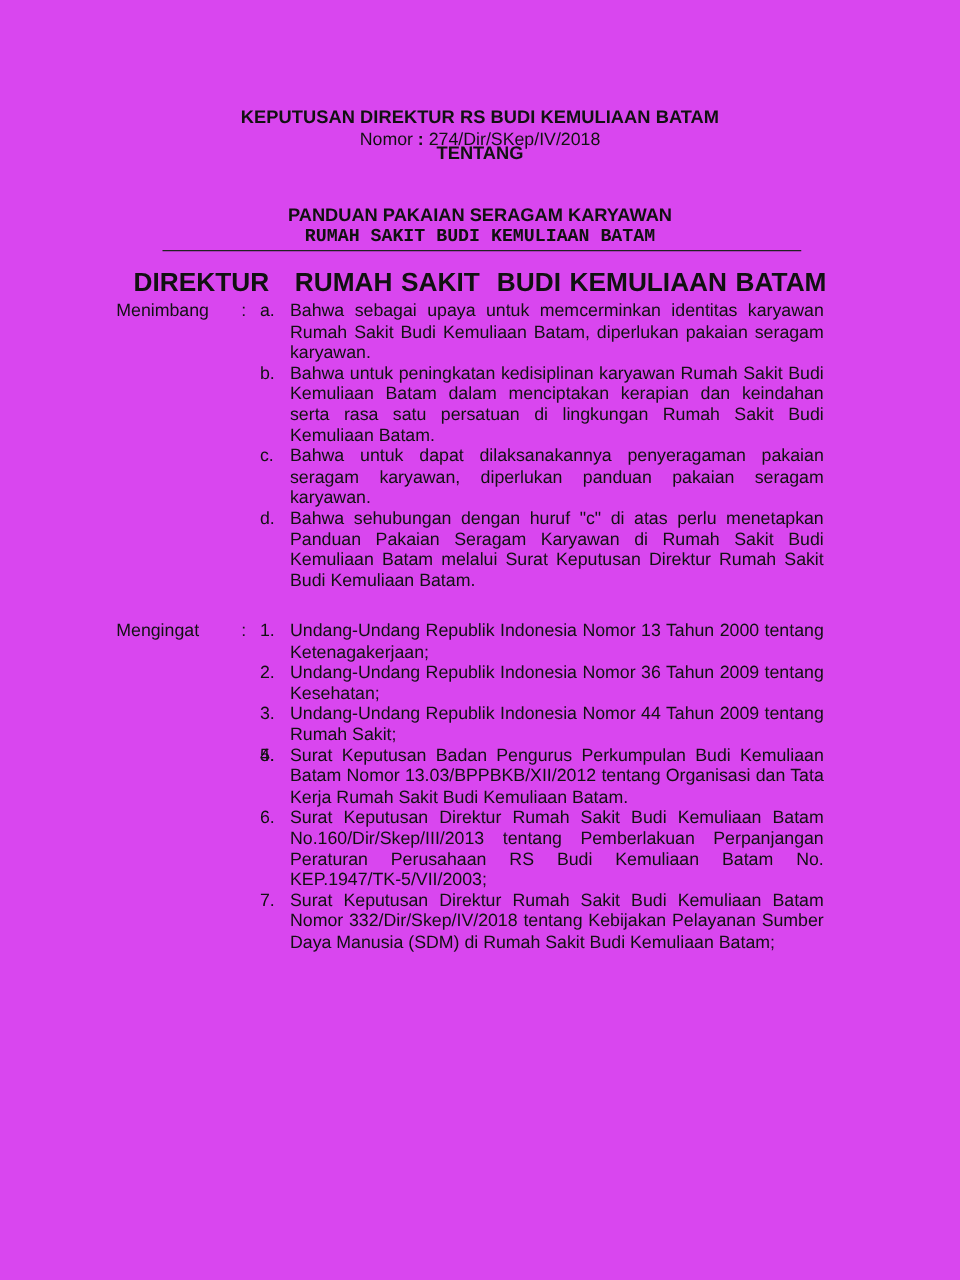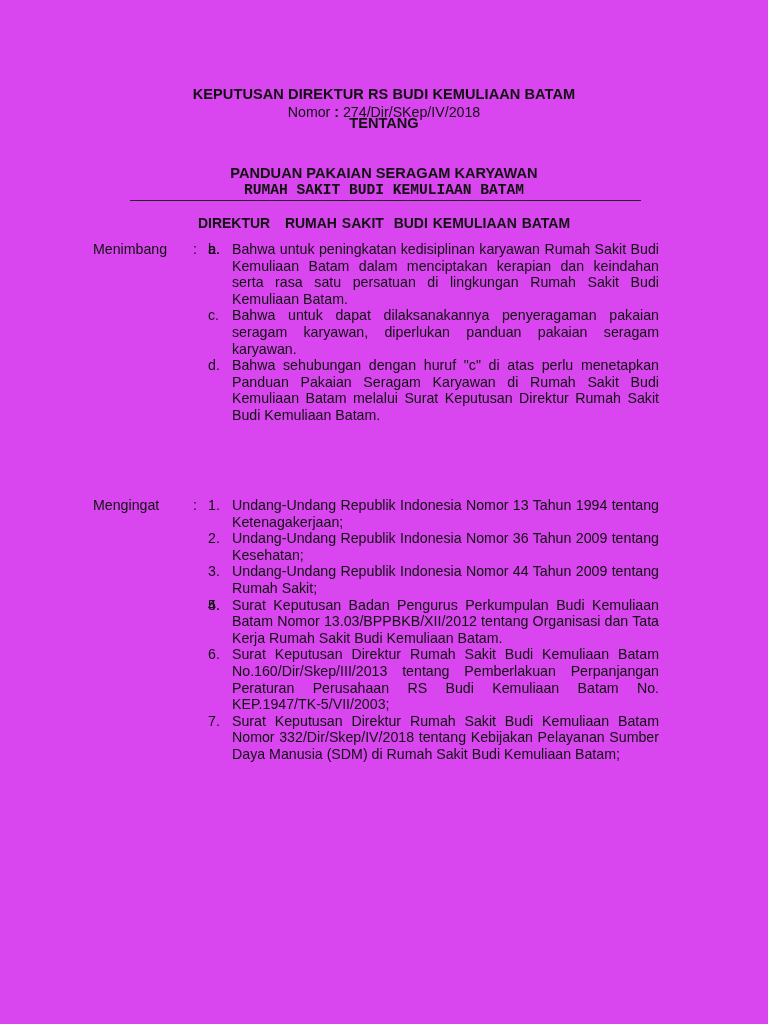--- a/index.html
+++ b/index.html
@@ -60,21 +60,21 @@
     .rule {
       position: absolute;
       left: 130px;
       top: 200px;
       width: 511px;
       height: 0;
       border-top: 1.3px solid #222222;
     }
     .director-line {
       top: 215px;
-      font-size: 14px;
+      font-size: 21px;
       font-weight: bold;
       word-spacing: 1px;
     }
 
     .section {
       position: absolute;
       left: 0;
       width: 684px;
       font-size: 14.2px;
       line-height: 16.6px;
@@ -129,20 +129,21 @@
   <div class="rule"></div>
 
   <div class="center director-line" style="white-space: pre;">DIREKTUR   RUMAH SAKIT  BUDI KEMULIAAN BATAM</div>
 
   <div class="section menimbang">
     <span class="section-label">Menimbang</span>
     <span class="section-colon">:</span>
 
     <div class="item">
       <span class="item-marker">a.</span>
+      <div class="item-text">Bahwa sebagai upaya untuk memcerminkan identitas karyawan Rumah Sakit Budi Kemuliaan Batam, diperlukan pakaian seragam karyawan.</div>
     </div>
     <div class="item">
       <span class="item-marker">b.</span>
       <div class="item-text">Bahwa untuk peningkatan kedisiplinan karyawan Rumah Sakit Budi Kemuliaan Batam dalam menciptakan kerapian dan keindahan serta rasa satu persatuan di lingkungan Rumah Sakit Budi Kemuliaan Batam.</div>
     </div>
     <div class="item">
       <span class="item-marker">c.</span>
       <div class="item-text">Bahwa untuk dapat dilaksanakannya penyeragaman pakaian seragam karyawan, diperlukan panduan pakaian seragam karyawan.</div>
     </div>
     <div class="item">
@@ -150,21 +151,21 @@
       <div class="item-text">Bahwa sehubungan dengan huruf "c" di atas perlu menetapkan Panduan Pakaian Seragam Karyawan di Rumah Sakit Budi Kemuliaan Batam melalui Surat Keputusan Direktur Rumah Sakit Budi Kemuliaan Batam.</div>
     </div>
   </div>
 
   <div class="section mengingat">
     <span class="section-label">Mengingat</span>
     <span class="section-colon">:</span>
 
     <div class="item">
       <span class="item-marker">1.</span>
-      <div class="item-text">Undang-Undang Republik Indonesia Nomor 13 Tahun 1994 tentang Ketenagakerjaan;</div>
+      <div class="item-text">Undang-Undang Republik Indonesia Nomor 13 Tahun 2000 tentang Ketenagakerjaan;</div>
     </div>
     <div class="item">
       <span class="item-marker">2.</span>
       <div class="item-text">Undang-Undang Republik Indonesia Nomor 36 Tahun 2009 tentang Kesehatan;</div>
     </div>
     <div class="item">
       <span class="item-marker">3.</span>
       <div class="item-text">Undang-Undang Republik Indonesia Nomor 44 Tahun 2009 tentang Rumah Sakit;</div>
     </div>
     <div class="item">

